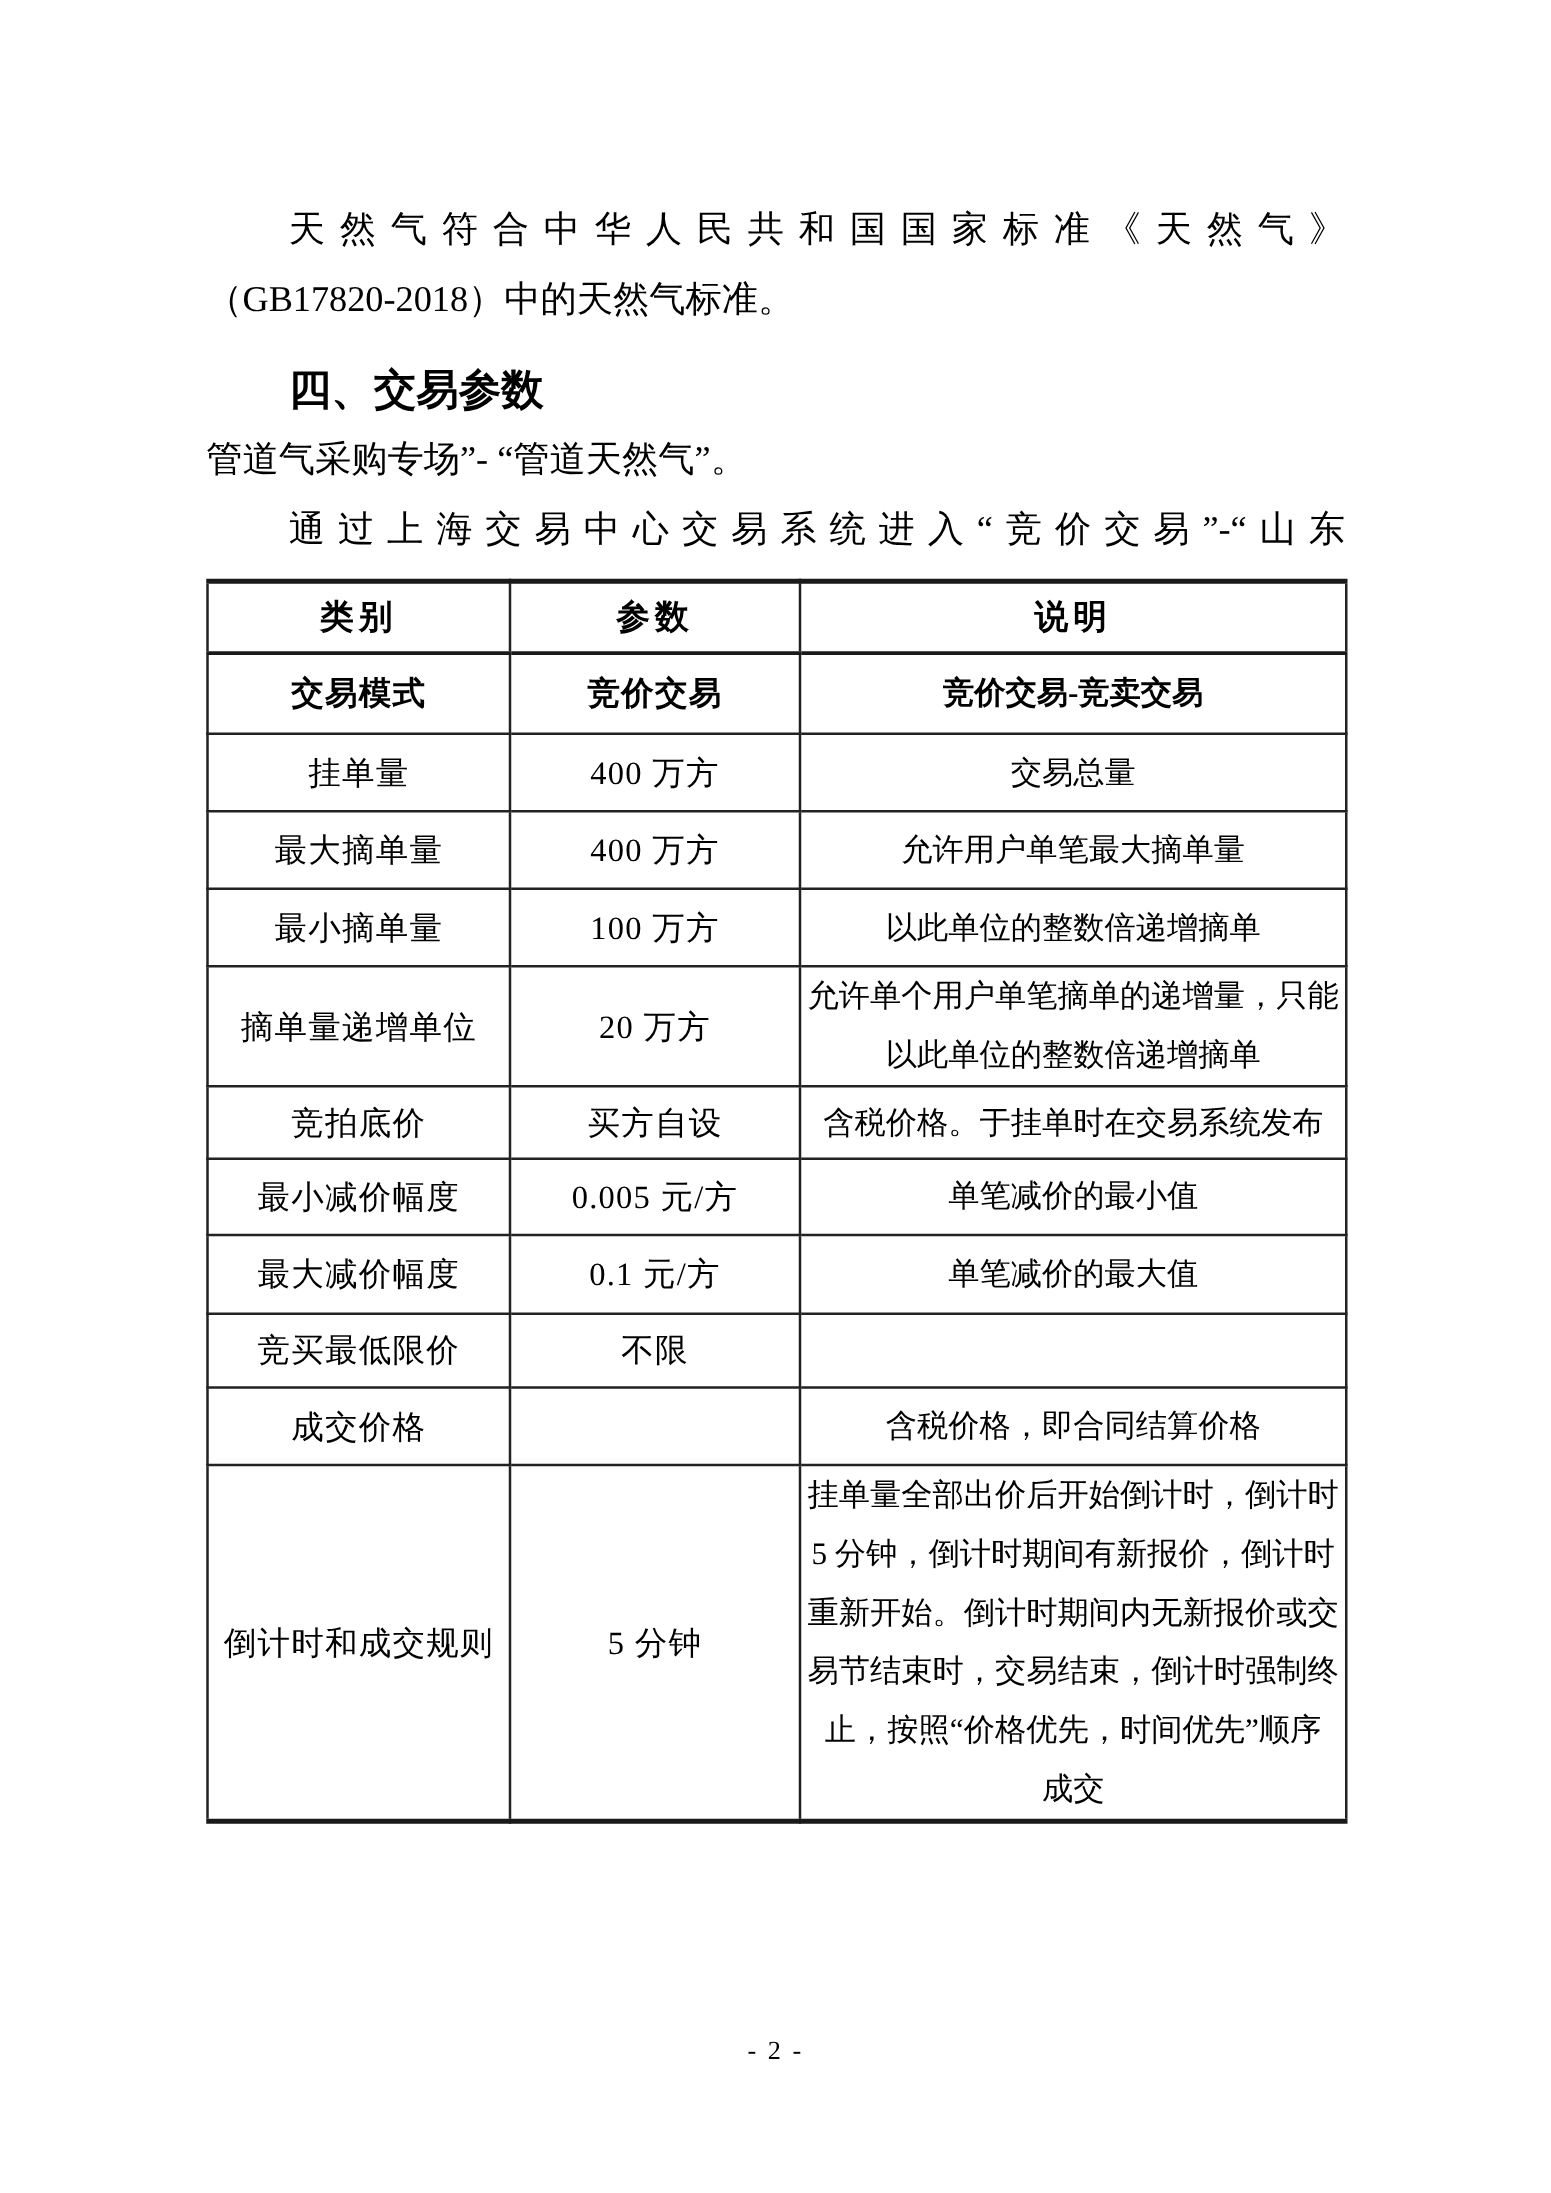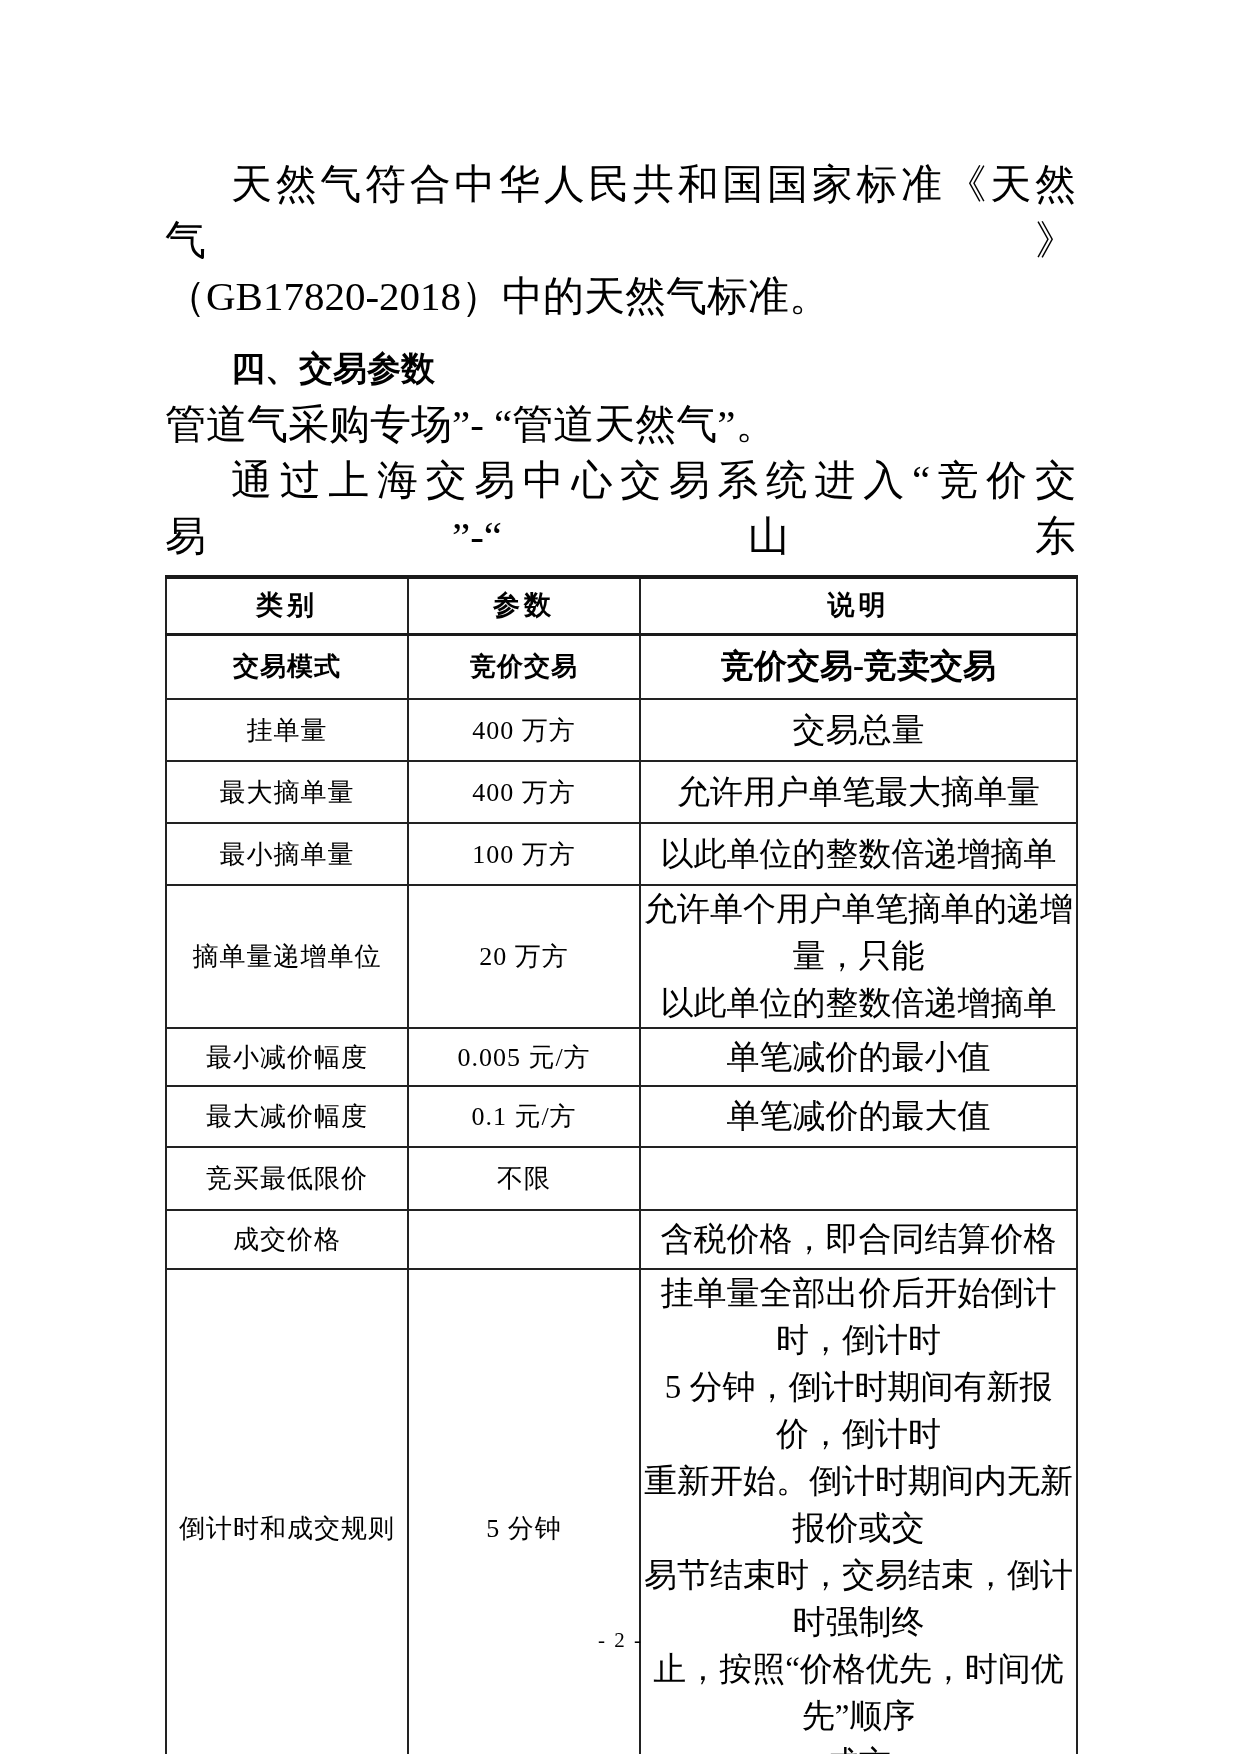--- a/index.html
+++ b/index.html
@@ -12,21 +12,21 @@
     font-family:"Liberation Serif", serif;
     color:#000000;
   }
   .content{
     position:absolute;
     left:165px;
     top:0;
     width:911px;
   }
   .line{
-    font-size:41px;
+    font-size:29px;
     line-height:56px;
     white-space:nowrap;
   }
   .indent{text-indent:66px;}
   .fill{
     white-space:normal;
     text-align:justify;
     text-align-last:justify;
     text-justify:inter-character;
   }
@@ -64,21 +64,21 @@
     font-weight:700;
     font-size:27px;
     letter-spacing:4px;
     border-bottom:3px solid #1a1a1a;
   }
   table.params td{
     font-size:26px;
     letter-spacing:1px;
   }
   table.params td.description{
-    font-size:33px;
+    font-size:25px;
     letter-spacing:0;
     white-space:pre-line;
   }
   tbody tr:nth-child(1){height:65px;font-weight:bold;}
   tbody tr:nth-child(2){height:62px;}
   tbody tr:nth-child(3){height:62px;}
   tbody tr:nth-child(4){height:62px;}
   tbody tr:nth-child(5){height:93px;}
   tbody tr:nth-child(6){height:58px;}
   tbody tr:nth-child(7){height:61px;}
@@ -150,20 +150,25 @@
             <td class="parameter">100 万方</td>
             <td class="description">以此单位的整数倍递增摘单</td>
           </tr>
           <tr>
             <td class="category">摘单量递增单位</td>
             <td class="parameter">20 万方</td>
             <td class="description">允许单个用户单笔摘单的递增量，只能
 以此单位的整数倍递增摘单</td>
           </tr>
           <tr>
+            <td class="category">竞拍底价</td>
+            <td class="parameter">买方自设</td>
+            <td class="description">含税价格。于挂单时在交易系统发布</td>
+          </tr>
+          <tr>
             <td class="category">最小减价幅度</td>
             <td class="parameter">0.005 元/方</td>
             <td class="description">单笔减价的最小值</td>
           </tr>
           <tr>
             <td class="category">最大减价幅度</td>
             <td class="parameter">0.1 元/方</td>
             <td class="description">单笔减价的最大值</td>
           </tr>
           <tr>

